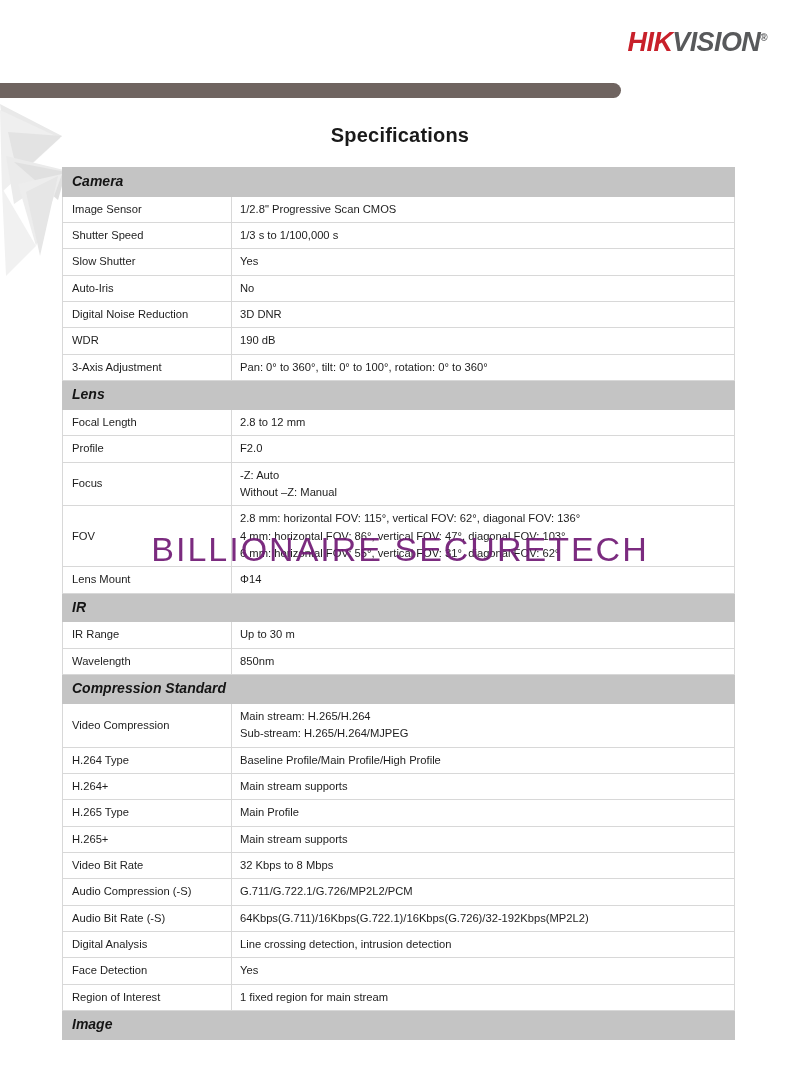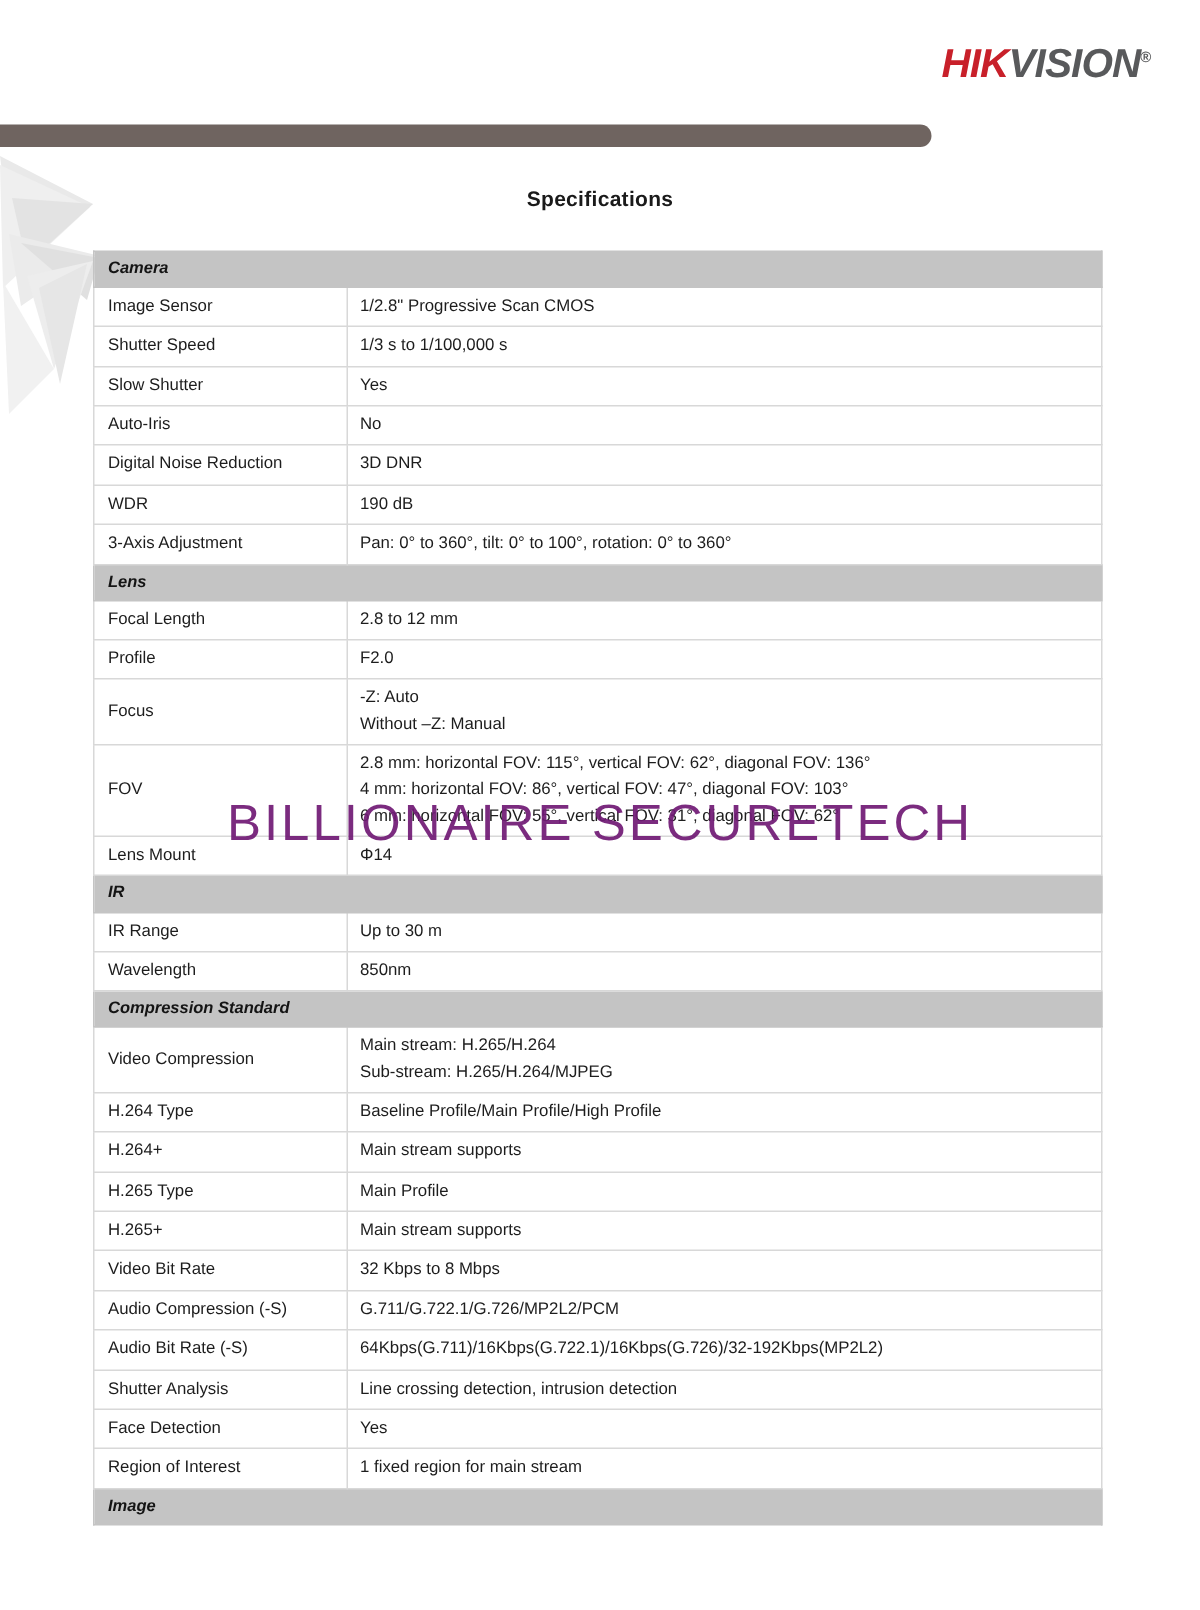--- a/index.html
+++ b/index.html
@@ -61,21 +61,21 @@
     pointer-events: none;
   }
 
   
   .title {
     position: absolute;
     left: 0;
     top: 124px;
     width: 800px;
     text-align: center;
-    font-size: 14px;
+    font-size: 20px;
     font-weight: bold;
     color: #1a1a1a;
     letter-spacing: 0.2px;
   }
 
   
   .watermark {
     position: absolute;
     left: 55px;
     top: 530px;
@@ -117,21 +117,21 @@
   }
   td.cell-value {
     padding: 4px 0 4px 8px;
   }
 
   tr.section-row td {
     background: #c4c4c4;
     border-color: #c4c4c4;
     font-style: italic;
     font-weight: bold;
-    font-size: 11px;
+    font-size: 14px;
     padding: 3px 0 3px 9px;
     color: #141414;
   }
 
   .multiline { white-space: pre-line; }
 </style>
 </head>
 <body>
 
 <div class="page">
@@ -261,21 +261,21 @@
         </tr>
         <tr class="spec-row">
           <td class="cell-label">Audio Compression (-S)</td>
           <td class="cell-value multiline">G.711/G.722.1/G.726/MP2L2/PCM</td>
         </tr>
         <tr class="spec-row">
           <td class="cell-label">Audio Bit Rate (-S)</td>
           <td class="cell-value multiline">64Kbps(G.711)/16Kbps(G.722.1)/16Kbps(G.726)/32-192Kbps(MP2L2)</td>
         </tr>
         <tr class="spec-row">
-          <td class="cell-label">Shutter Analysis</td>
+          <td class="cell-label">Digital Analysis</td>
           <td class="cell-value multiline">Line crossing detection, intrusion detection</td>
         </tr>
         <tr class="spec-row">
           <td class="cell-label">Face Detection</td>
           <td class="cell-value multiline">Yes</td>
         </tr>
         <tr class="spec-row">
           <td class="cell-label">Region of Interest</td>
           <td class="cell-value multiline">1 fixed region for main stream</td>
         </tr>

